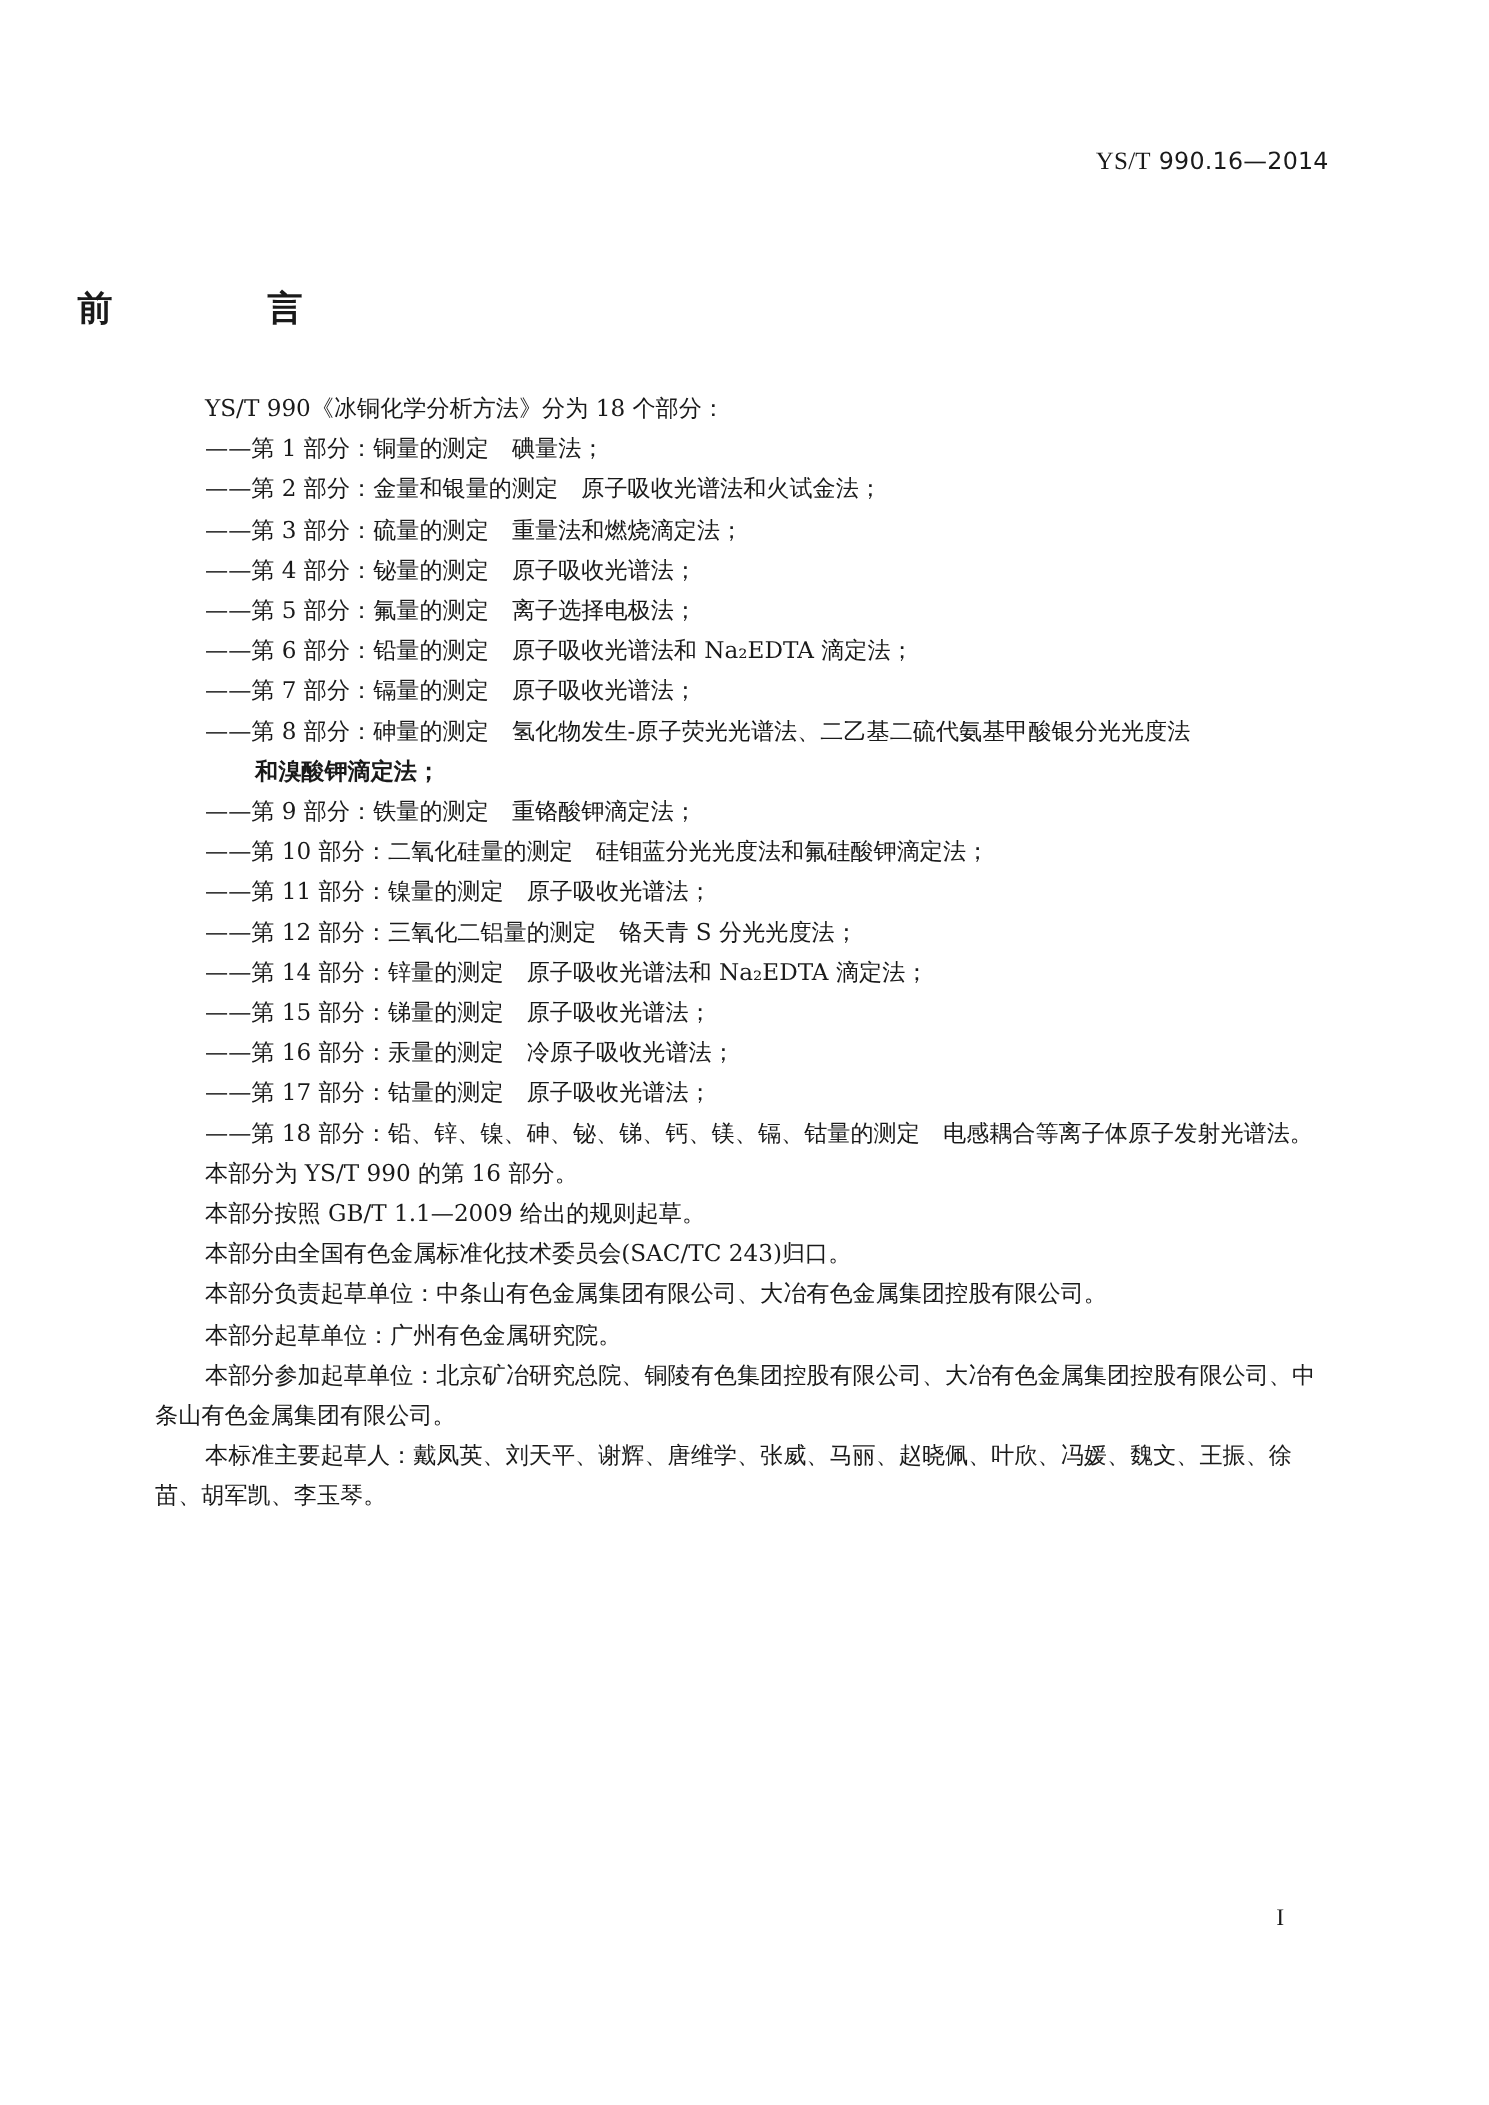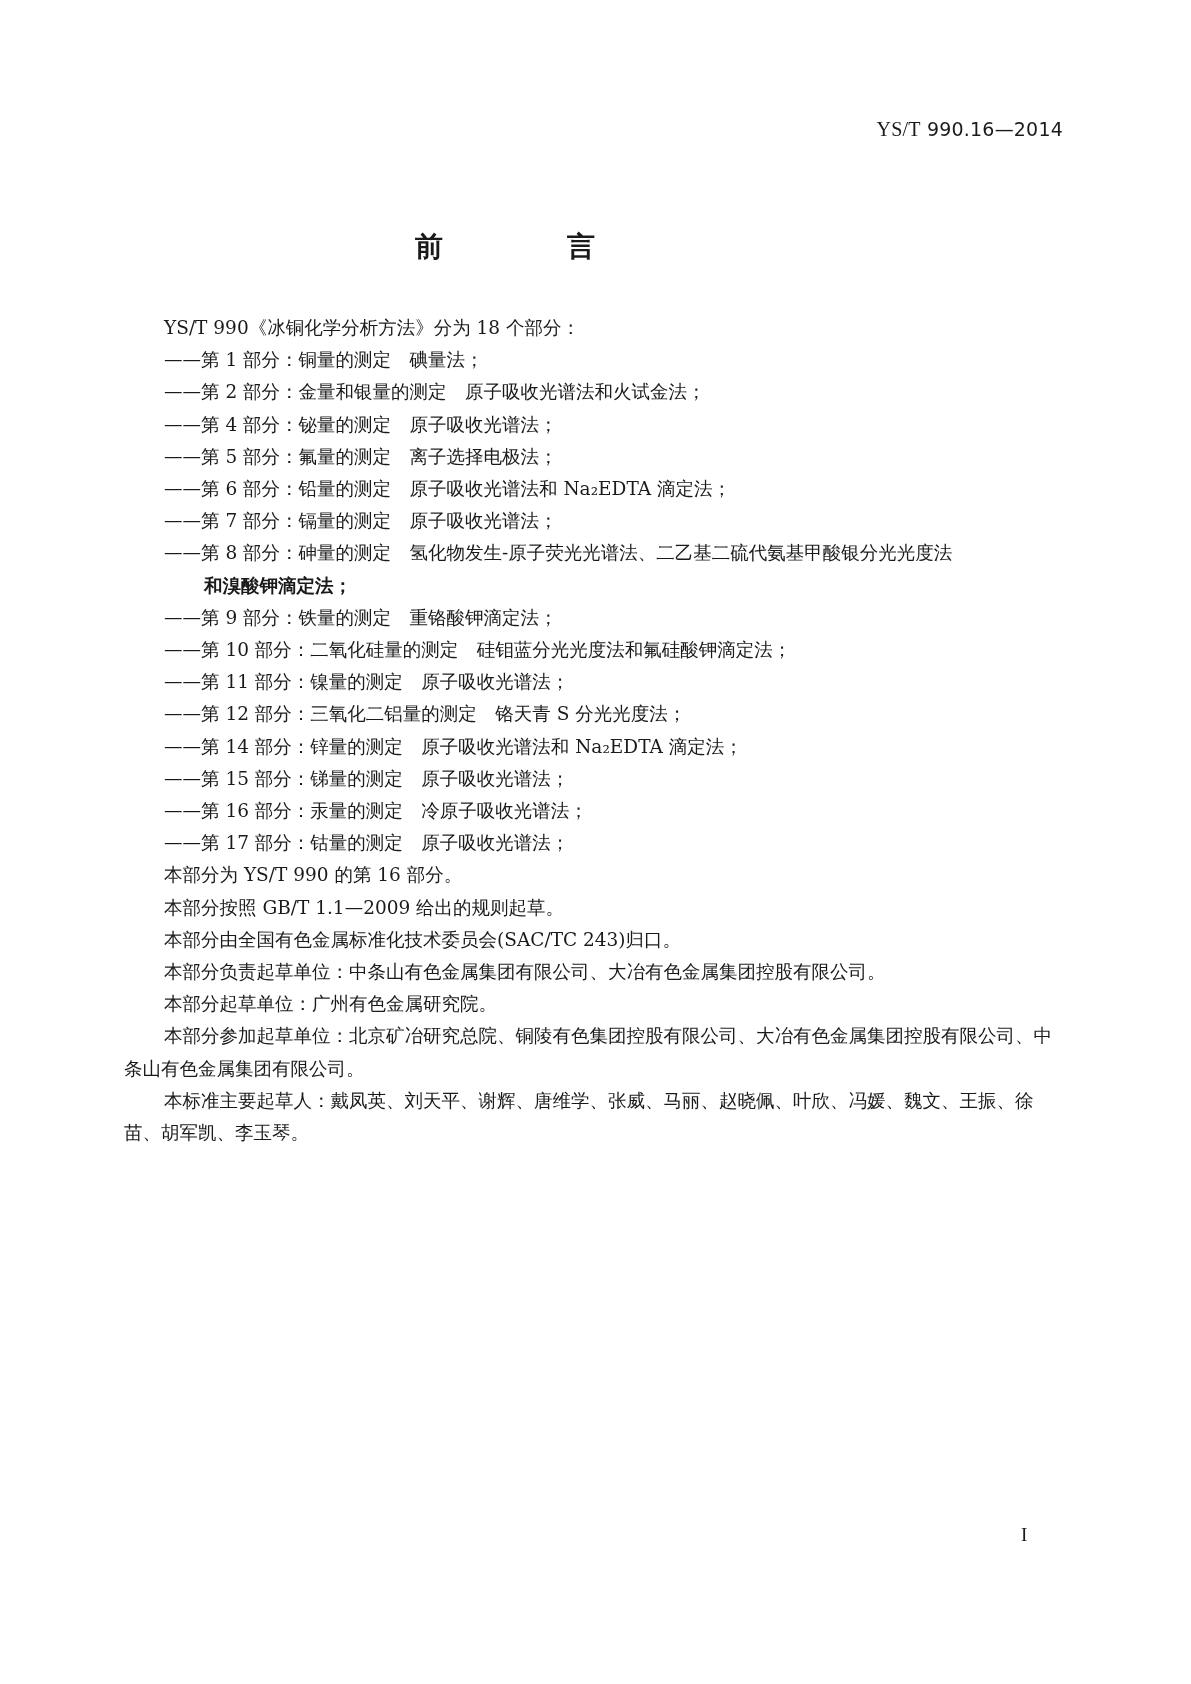--- a/index.html
+++ b/index.html
@@ -1,21 +1,21 @@
 <!DOCTYPE html>
 <html><head>
 <meta charset="utf-8">
 <style>
   html, body { margin: 0; padding: 0; background: #ffffff; }
   body { width: 1191px; height: 1684px; position: relative; overflow: hidden;
          font-family: "DejaVu Serif", "Liberation Serif", serif; color: #1a1a1a; }
   .std-code { position: absolute; top: 118px; right: 128px; font-size: 19px; letter-spacing: 0.2px; }
   .std-code .prefix { font-family: "Liberation Serif", serif; font-weight: normal; font-size: 20px; }
   .std-code .num { font-family: "DejaVu Sans", sans-serif; }
-  .title { position: absolute; top: 228px; left: 0; width: 1010px; text-align: center;
+  .title { position: absolute; top: 228px; left: 0; width: 1010px; text-align: left;
            font-family: Liberation Serif, serif; font-weight: bold; font-size: 28px; letter-spacing: 62px; }
   .title span { padding-left: 62px; }
   .content { position: absolute; top: 312px; left: 124px; width: 944px; font-size: 18.5px; line-height: 32.2px; }
   .p { margin: 0; white-space: nowrap; }
   .indent { padding-left: 40px; }
   .item { padding-left: 40px; }
   .item-cont { padding-left: 80px; font-weight: bold; }
   .wrap { white-space: normal; text-indent: 40px; }
   .page-no { position: absolute; top: 1524px; left: 1021px; font-size: 19px; font-family: "Liberation Serif", serif; }
 </style>
@@ -29,34 +29,36 @@
 
 <div class="title">
   <span>前</span><span>言</span>
 </div>
 
 <div class="content">
   <p class="p indent">YS/T 990《冰铜化学分析方法》分为 18 个部分：</p>
 
   <p class="p item">——第 1 部分：铜量的测定　碘量法；</p>
   <p class="p item">——第 2 部分：金量和银量的测定　原子吸收光谱法和火试金法；</p>
+  <p class="p item">——第 3 部分：硫量的测定　重量法和燃烧滴定法；</p>
   <p class="p item">——第 4 部分：铋量的测定　原子吸收光谱法；</p>
   <p class="p item">——第 5 部分：氟量的测定　离子选择电极法；</p>
   <p class="p item">——第 6 部分：铅量的测定　原子吸收光谱法和 Na₂EDTA 滴定法；</p>
   <p class="p item">——第 7 部分：镉量的测定　原子吸收光谱法；</p>
   <p class="p item">——第 8 部分：砷量的测定　氢化物发生-原子荧光光谱法、二乙基二硫代氨基甲酸银分光光度法</p>
   <p class="p item-cont">和溴酸钾滴定法；</p>
   <p class="p item">——第 9 部分：铁量的测定　重铬酸钾滴定法；</p>
   <p class="p item">——第 10 部分：二氧化硅量的测定　硅钼蓝分光光度法和氟硅酸钾滴定法；</p>
   <p class="p item">——第 11 部分：镍量的测定　原子吸收光谱法；</p>
   <p class="p item">——第 12 部分：三氧化二铝量的测定　铬天青 S 分光光度法；</p>
   <p class="p item">——第 14 部分：锌量的测定　原子吸收光谱法和 Na₂EDTA 滴定法；</p>
   <p class="p item">——第 15 部分：锑量的测定　原子吸收光谱法；</p>
   <p class="p item">——第 16 部分：汞量的测定　冷原子吸收光谱法；</p>
   <p class="p item">——第 17 部分：钴量的测定　原子吸收光谱法；</p>
+  <p class="p item">——第 18 部分：铅、锌、镍、砷、铋、锑、钙、镁、镉、钴量的测定　电感耦合等离子体原子发射光谱法。</p>
 
   <p class="p indent">本部分为 YS/T 990 的第 16 部分。</p>
   <p class="p indent">本部分按照 GB/T 1.1—2009 给出的规则起草。</p>
   <p class="p indent">本部分由全国有色金属标准化技术委员会(SAC/TC 243)归口。</p>
   <p class="p indent">本部分负责起草单位：中条山有色金属集团有限公司、大冶有色金属集团控股有限公司。</p>
   <p class="p indent">本部分起草单位：广州有色金属研究院。</p>
   <p class="p wrap">本部分参加起草单位：北京矿冶研究总院、铜陵有色集团控股有限公司、大冶有色金属集团控股有限公司、中条山有色金属集团有限公司。</p>
   <p class="p wrap">本标准主要起草人：戴凤英、刘天平、谢辉、唐维学、张威、马丽、赵晓佩、叶欣、冯媛、魏文、王振、徐苗、胡军凯、李玉琴。</p>
 </div>
 

